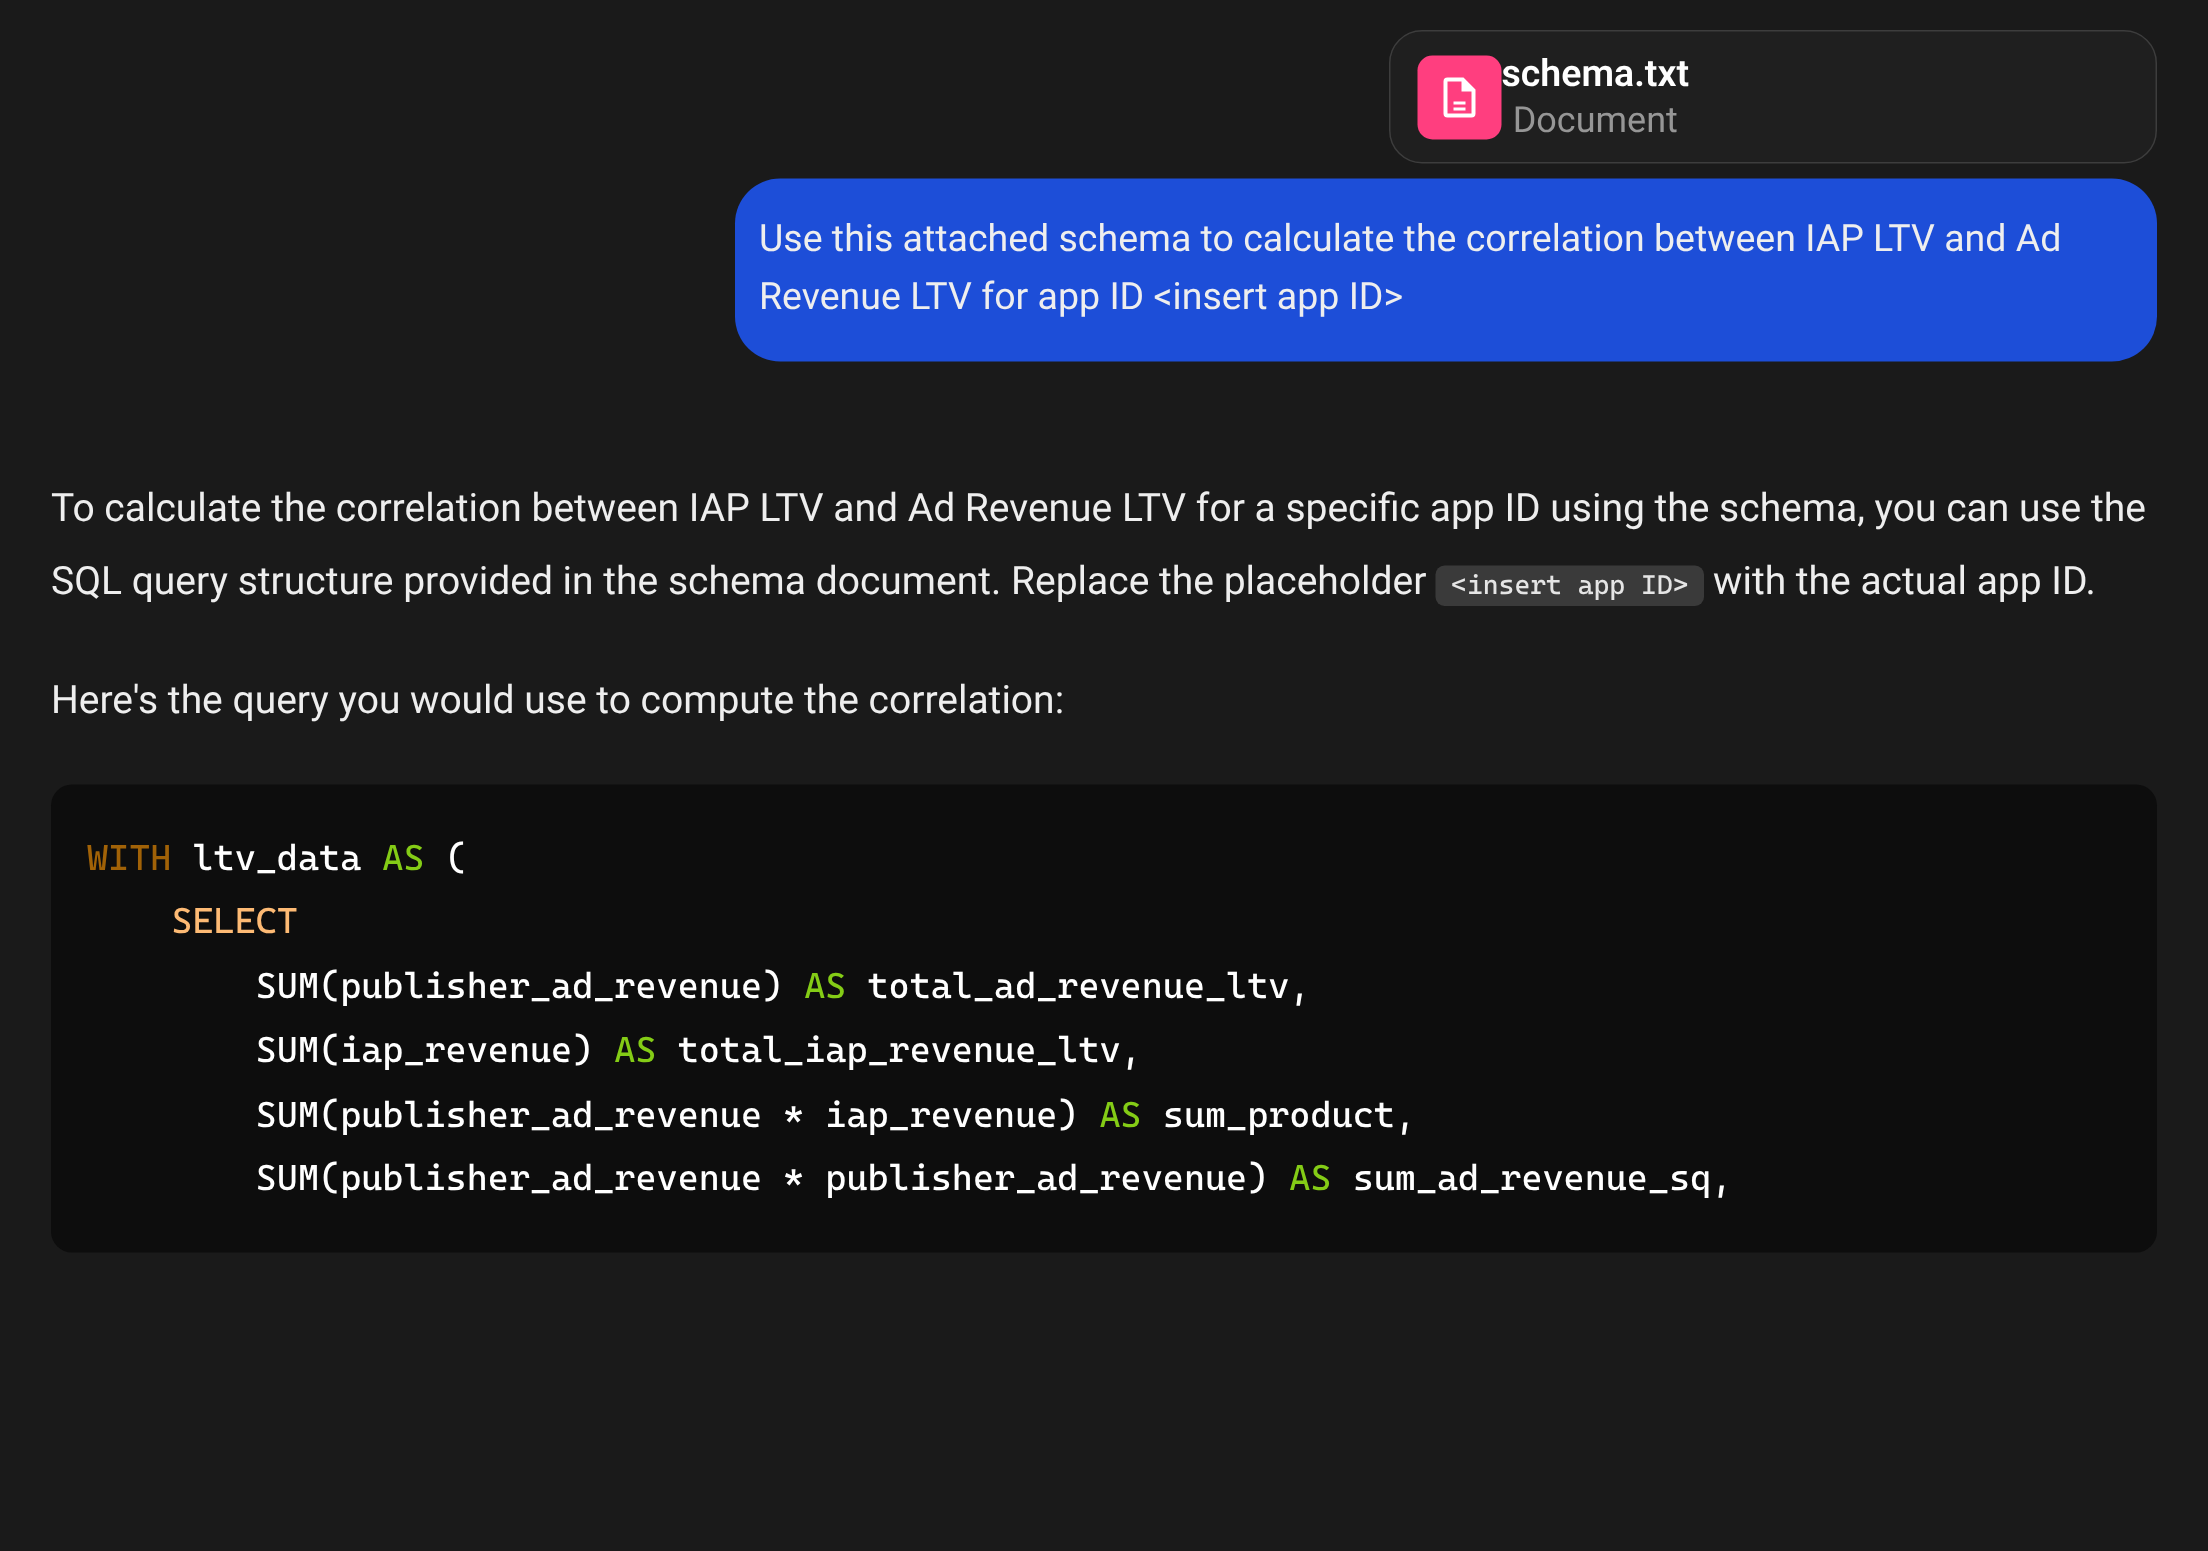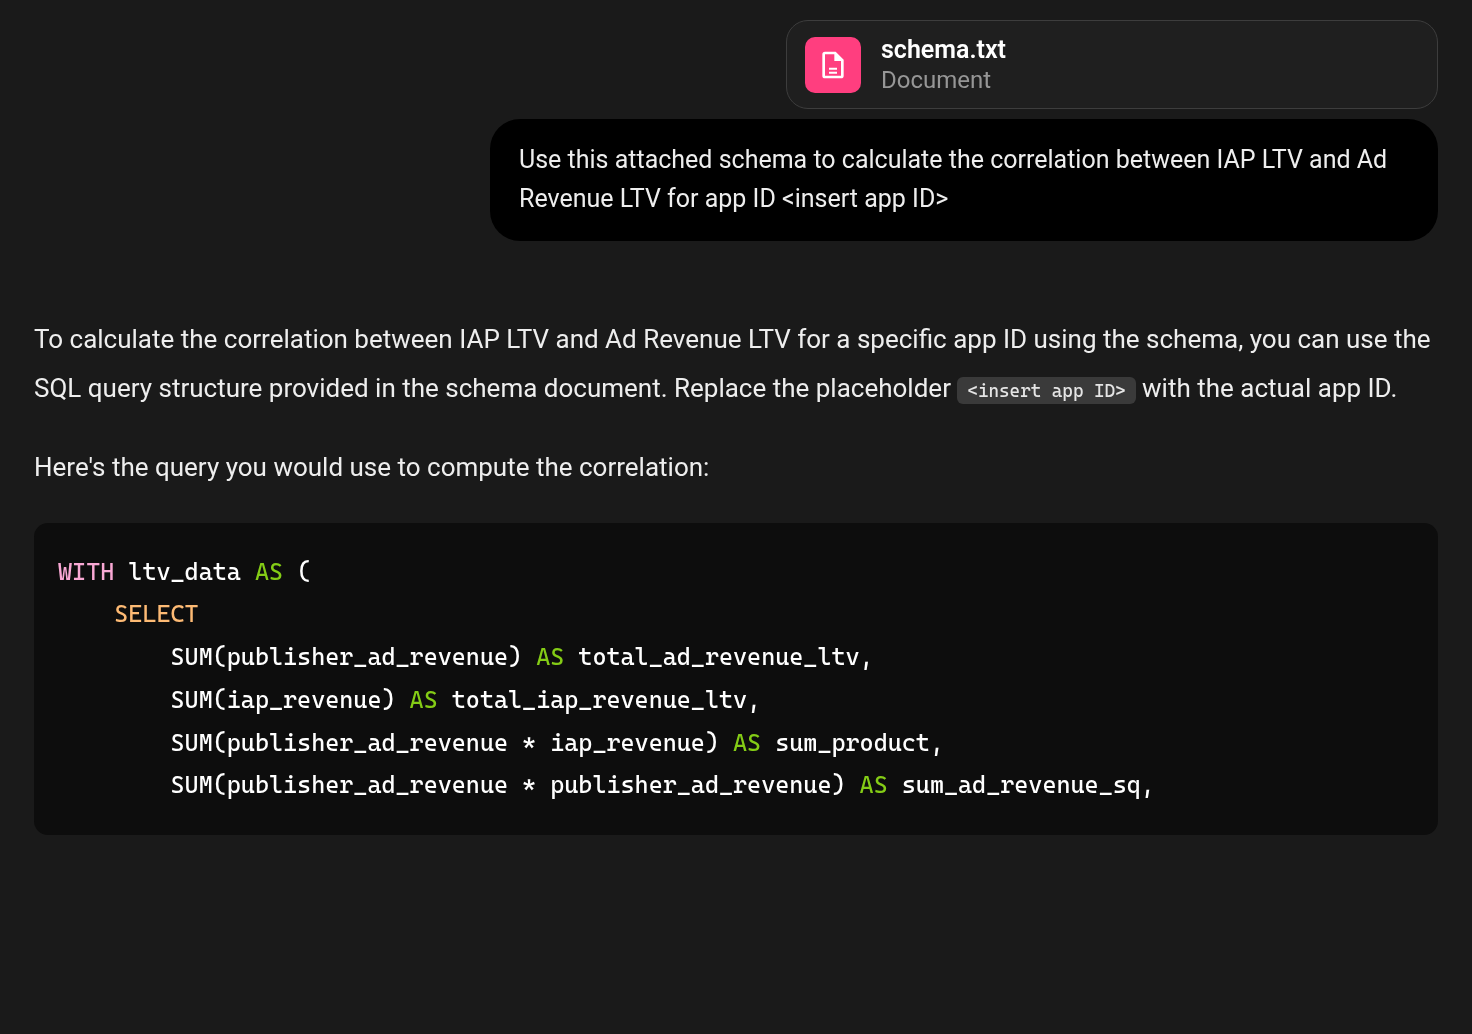--- a/index.html
+++ b/index.html
@@ -27,26 +27,25 @@
     .user-section {
       display: flex;
       flex-direction: column;
       align-items: flex-end;
       gap: 10px;
     }
 
     .attachment-card {
       display: flex;
       align-items: center;
-      gap: 20px;
       background-color: #1f1f1f;
       border: 1px solid #3d3d3d;
       border-radius: 22px;
       padding: 14px 18px;
-      width: 652px;
+      width: 512px;
     }
 
     .attachment-icon {
       width: 56px;
       height: 56px;
       background-color: #ff3e7f;
       border-radius: 10px;
       display: flex;
       align-items: center;
       justify-content: center;
@@ -67,26 +66,27 @@
 
     .attachment-filename {
       font-size: 25px;
       font-weight: 600;
       color: #ffffff;
     }
 
     .attachment-type {
       font-size: 24px;
       color: #969696;
+      text-align: center;
     }
 
     .user-message {
-      background-color: #000000;
+      background-color: #1d4ed8;
       border-radius: 30px;
-      padding: 22px 29px;
+      padding: 22px 16px;
       max-width: 948px;
       font-size: 25px;
       line-height: 1.55;
       color: #eeeeee;
     }
 
     .assistant-section {
       margin-top: 58px;
     }
 
@@ -148,21 +148,21 @@
 
     .code-content {
       padding: 28px 24px;
       font-family: "SF Mono", Monaco, "Cascadia Code", "Roboto Mono", Consolas, monospace;
       font-size: 24px;
       line-height: 1.78;
       white-space: pre;
       color: #ffffff;
     }
 
-    .kw-with { color: #f9a8d4; margin-top: 36px; }
+    .kw-with { color: #a16207; margin-top: 36px; }
     .kw-as { color: #84cc16; }
     .kw-select { color: #fdba74; }
     .fn-sum { color: #ffffff; }
   </style>
 </head>
 <body>
 
 <div class="chat-container">
 
   <div class="user-section">

